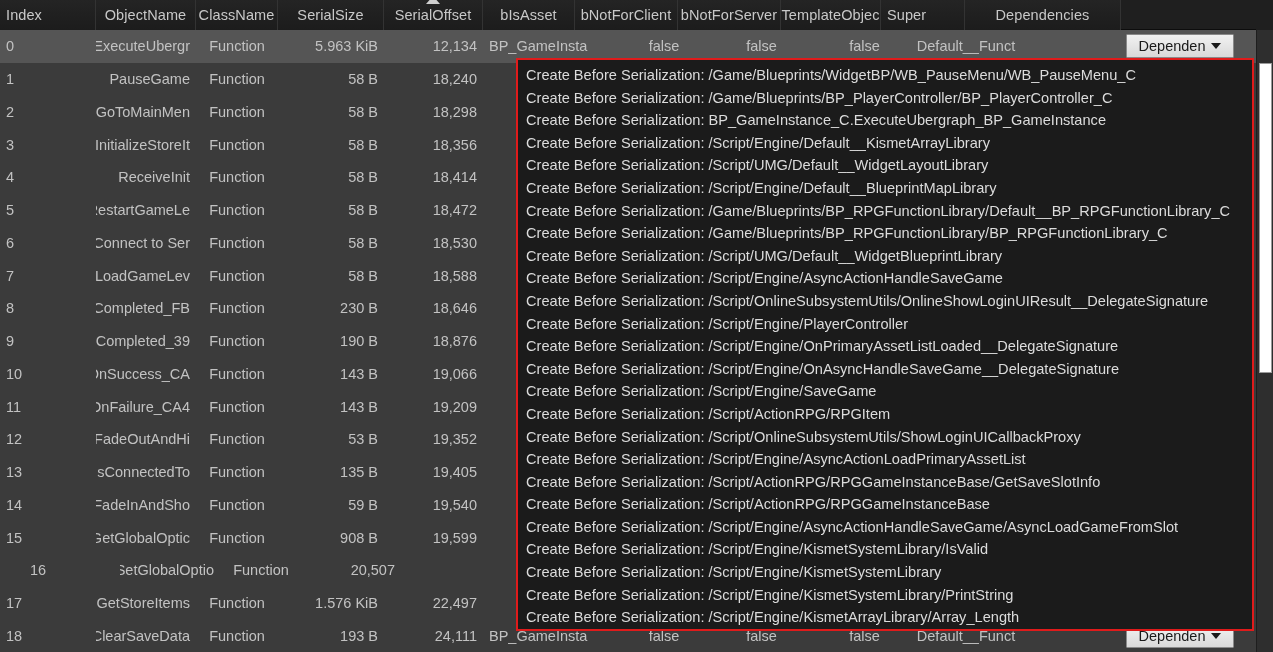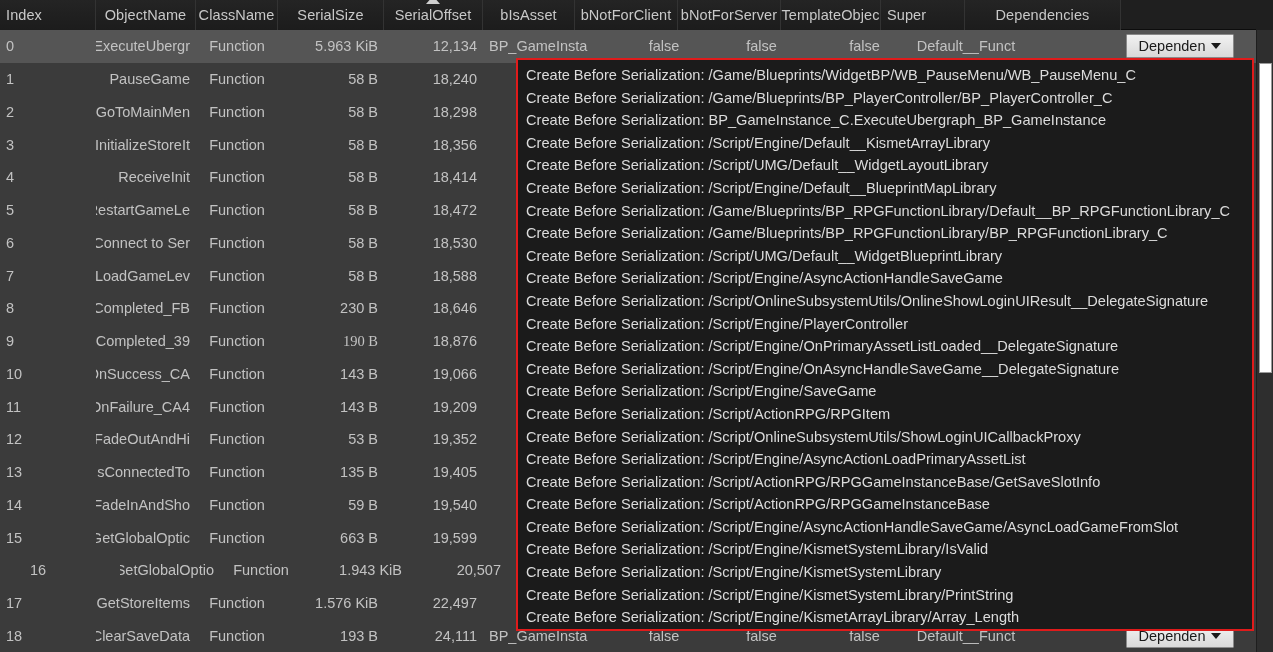--- a/index.html
+++ b/index.html
@@ -544,21 +544,21 @@
       <div class="row">
         <div class="cell c-left" style="width: 96px; flex: 0 0 96px;">
           <span>9</span>
         </div>
         <div class="cell c-right" style="width: 100px; flex: 0 0 100px;">
           <span>Completed_39</span>
         </div>
         <div class="cell c-center" style="width: 82px; flex: 0 0 82px;">
           <span>Function</span>
         </div>
-        <div class="cell c-right" style="width: 106px; flex: 0 0 106px; font-family: Liberation Serif, serif;">
+        <div class="cell c-right" style="width: 106px; flex: 0 0 106px;">
           <span>190 B</span>
         </div>
         <div class="cell c-right" style="width: 99px; flex: 0 0 99px;">
           <span>18,876</span>
         </div>
         <div class="cell c-left" style="width: 135px; flex: 0 0 135px;">
           <span></span>
         </div>
         <div class="cell c-center" style="width: 92px; flex: 0 0 92px;">
           <span></span>
@@ -761,21 +761,21 @@
         <div class="cell c-left" style="width: 96px; flex: 0 0 96px;">
           <span>15</span>
         </div>
         <div class="cell c-right" style="width: 100px; flex: 0 0 100px;">
           <span>GetGlobalOptic</span>
         </div>
         <div class="cell c-center" style="width: 82px; flex: 0 0 82px;">
           <span>Function</span>
         </div>
         <div class="cell c-right" style="width: 106px; flex: 0 0 106px;">
-          <span>663 B</span>
+          <span>908 B</span>
         </div>
         <div class="cell c-right" style="width: 99px; flex: 0 0 99px;">
           <span>19,599</span>
         </div>
         <div class="cell c-left" style="width: 135px; flex: 0 0 135px;">
           <span></span>
         </div>
         <div class="cell c-center" style="width: 92px; flex: 0 0 92px;">
           <span></span>
         </div>
@@ -795,23 +795,20 @@
       </div>
       <div class="row">
         <div class="cell c-left" style="width: 96px; flex: 0 0 96px; margin-left: 24px;">
           <span>16</span>
         </div>
         <div class="cell c-right" style="width: 100px; flex: 0 0 100px;">
           <span>SetGlobalOptio</span>
         </div>
         <div class="cell c-center" style="width: 82px; flex: 0 0 82px;">
           <span>Function</span>
-        </div>
-        <div class="cell c-right" style="width: 106px; flex: 0 0 106px;">
-          <span>1.943 KiB</span>
         </div>
         <div class="cell c-right" style="width: 99px; flex: 0 0 99px;">
           <span>20,507</span>
         </div>
         <div class="cell c-left" style="width: 135px; flex: 0 0 135px;">
           <span></span>
         </div>
         <div class="cell c-center" style="width: 92px; flex: 0 0 92px;">
           <span></span>
         </div>

